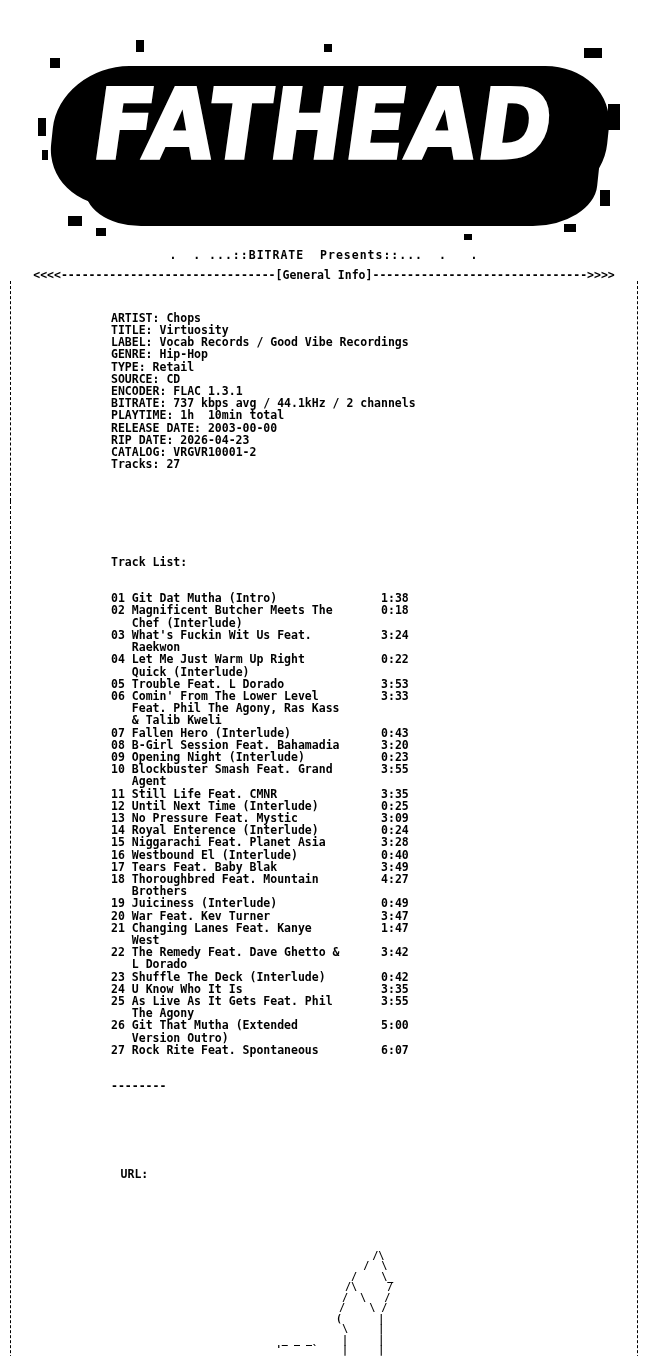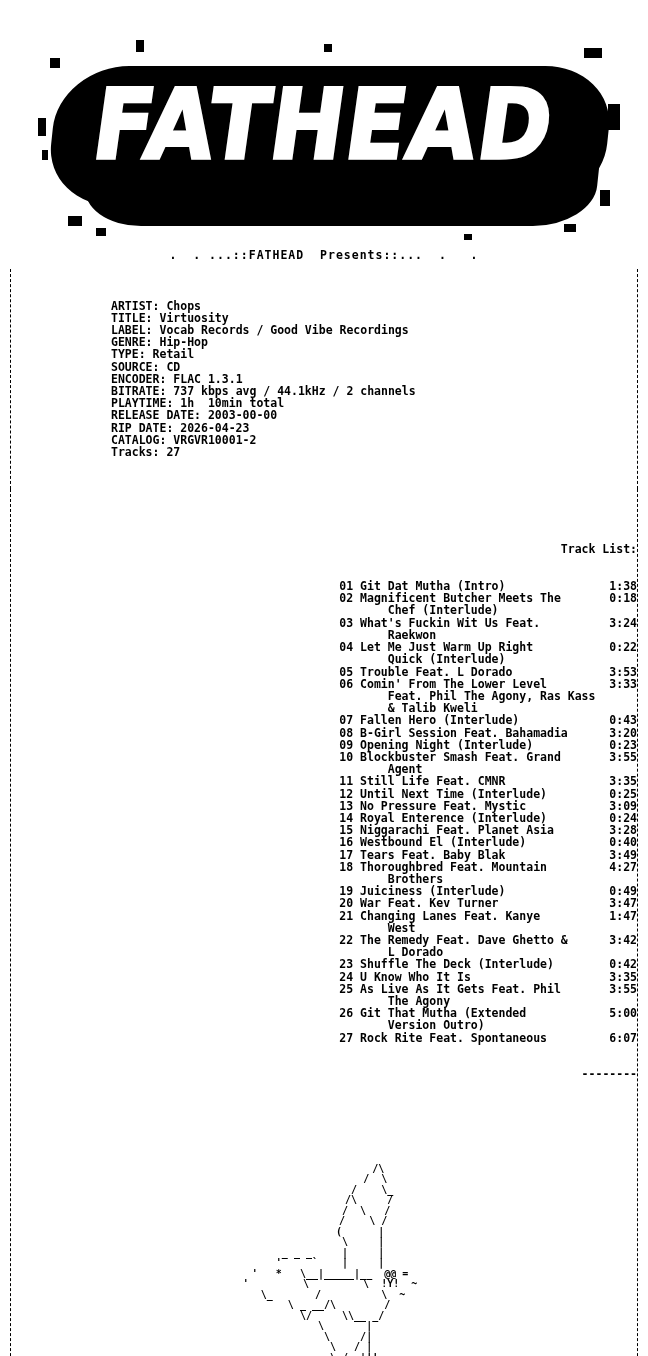--- a/index.html
+++ b/index.html
@@ -99,21 +99,20 @@
     border-left: 1px dashed #000;
     border-right: 1px dashed #000;
     padding: 6px 0 6px 0;
     margin: 0 10px;
   }
   .section-inner {
     padding-left: 68px;
   }
   .track-list {
     padding-left: 68px;
-    text-align: right;
   }
   .tl-line { white-space: pre; margin-left: 32px; }
   .url-line { padding-left: 36px; padding-top: 14px; }
 
   
   .creature {
     text-align: center;
     font-size: 10px;
     line-height: 10.5px;
     white-space: pre;
@@ -140,35 +139,39 @@
       <div class="speck" style="left:560px;top:30px;width:18px;height:10px;"></div>
       <div class="speck" style="left:584px;top:86px;width:12px;height:26px;"></div>
       <div class="speck" style="left:576px;top:172px;width:10px;height:16px;"></div>
       <div class="speck" style="left:540px;top:206px;width:12px;height:8px;"></div>
       <div class="speck" style="left:300px;top:26px;width:8px;height:8px;"></div>
       <div class="speck" style="left:112px;top:22px;width:8px;height:12px;"></div>
       <div class="speck" style="left:440px;top:216px;width:8px;height:6px;"></div>
     </div>
   </div>
 
-  <div class="nfo presents">.  . ...::FATHEAD  Presents::...  .   .</div>
+  <div class="nfo presents">.  . ...::BITRATE  Presents::...  .   .</div>
 
   <div class="spacer"></div>
 
+  <div class="nfo rule" id="gi-rule">&lt;&lt;&lt;&lt;-------------------------------[General Info]-------------------------------&gt;&gt;&gt;&gt;</div>
 
   <div class="nfo section">
     <div class="section-inner" id="gi-fields"><div class="tl-line"><span>ARTIST:</span><span> Chops</span></div><div class="tl-line"><span>TITLE:</span><span> Virtuosity</span></div><div class="tl-line"><span>LABEL:</span><span> Vocab Records / Good Vibe Recordings</span></div><div class="tl-line"><span>GENRE:</span><span> Hip-Hop</span></div><div class="tl-line"><span>TYPE:</span><span> Retail</span></div><div class="tl-line"><span>SOURCE:</span><span> CD</span></div><div class="tl-line"><span>ENCODER:</span><span> FLAC 1.3.1</span></div><div class="tl-line"><span>BITRATE:</span><span> 737 kbps avg / 44.1kHz / 2 channels</span></div><div class="tl-line"><span>PLAYTIME:</span><span> 1h  10min total</span></div><div class="tl-line"><span>RELEASE DATE:</span><span> 2003-00-00</span></div><div class="tl-line"><span>RIP DATE:</span><span> 2026-04-23</span></div><div class="tl-line"><span>CATALOG:</span><span> VRGVR10001-2</span></div><div class="tl-line"><span>Tracks:</span><span> 27</span></div></div>
   </div>
 
 
   <div class="nfo section">
     <div class="track-list">
       <div class="tl-line">Track List:</div>
       <div id="tl-tracks"><div class="tl-line"><span>01 </span><span>Git Dat Mutha (Intro)               </span><span>1:38</span></div><div class="tl-line"><span>02 </span><span>Magnificent Butcher Meets The       </span><span>0:18</span></div><div class="tl-line"><span>   </span><span>Chef (Interlude)                    </span></div><div class="tl-line"><span>03 </span><span>What's Fuckin Wit Us Feat.          </span><span>3:24</span></div><div class="tl-line"><span>   </span><span>Raekwon                             </span></div><div class="tl-line"><span>04 </span><span>Let Me Just Warm Up Right           </span><span>0:22</span></div><div class="tl-line"><span>   </span><span>Quick (Interlude)                   </span></div><div class="tl-line"><span>05 </span><span>Trouble Feat. L Dorado              </span><span>3:53</span></div><div class="tl-line"><span>06 </span><span>Comin' From The Lower Level         </span><span>3:33</span></div><div class="tl-line"><span>   </span><span>Feat. Phil The Agony, Ras Kass      </span></div><div class="tl-line"><span>   </span><span>&amp; Talib Kweli                       </span></div><div class="tl-line"><span>07 </span><span>Fallen Hero (Interlude)             </span><span>0:43</span></div><div class="tl-line"><span>08 </span><span>B-Girl Session Feat. Bahamadia      </span><span>3:20</span></div><div class="tl-line"><span>09 </span><span>Opening Night (Interlude)           </span><span>0:23</span></div><div class="tl-line"><span>10 </span><span>Blockbuster Smash Feat. Grand       </span><span>3:55</span></div><div class="tl-line"><span>   </span><span>Agent                               </span></div><div class="tl-line"><span>11 </span><span>Still Life Feat. CMNR               </span><span>3:35</span></div><div class="tl-line"><span>12 </span><span>Until Next Time (Interlude)         </span><span>0:25</span></div><div class="tl-line"><span>13 </span><span>No Pressure Feat. Mystic            </span><span>3:09</span></div><div class="tl-line"><span>14 </span><span>Royal Enterence (Interlude)         </span><span>0:24</span></div><div class="tl-line"><span>15 </span><span>Niggarachi Feat. Planet Asia        </span><span>3:28</span></div><div class="tl-line"><span>16 </span><span>Westbound El (Interlude)            </span><span>0:40</span></div><div class="tl-line"><span>17 </span><span>Tears Feat. Baby Blak               </span><span>3:49</span></div><div class="tl-line"><span>18 </span><span>Thoroughbred Feat. Mountain         </span><span>4:27</span></div><div class="tl-line"><span>   </span><span>Brothers                            </span></div><div class="tl-line"><span>19 </span><span>Juiciness (Interlude)               </span><span>0:49</span></div><div class="tl-line"><span>20 </span><span>War Feat. Kev Turner                </span><span>3:47</span></div><div class="tl-line"><span>21 </span><span>Changing Lanes Feat. Kanye          </span><span>1:47</span></div><div class="tl-line"><span>   </span><span>West                                </span></div><div class="tl-line"><span>22 </span><span>The Remedy Feat. Dave Ghetto &amp;      </span><span>3:42</span></div><div class="tl-line"><span>   </span><span>L Dorado                            </span></div><div class="tl-line"><span>23 </span><span>Shuffle The Deck (Interlude)        </span><span>0:42</span></div><div class="tl-line"><span>24 </span><span>U Know Who It Is                    </span><span>3:35</span></div><div class="tl-line"><span>25 </span><span>As Live As It Gets Feat. Phil       </span><span>3:55</span></div><div class="tl-line"><span>   </span><span>The Agony                           </span></div><div class="tl-line"><span>26 </span><span>Git That Mutha (Extended            </span><span>5:00</span></div><div class="tl-line"><span>   </span><span>Version Outro)                      </span></div><div class="tl-line"><span>27 </span><span>Rock Rite Feat. Spontaneous         </span><span>6:07</span></div></div>
       <div class="tl-line">--------</div>
+    </div>
+    <div class="url-line tl-line">
+      <span>URL:</span><span></span>
     </div>
 
     
     <div class="creature" id="creature">                  /\
                  /  \
                 /    \_
                /\     /
               /  \   /
              /    \ /
             (      |

